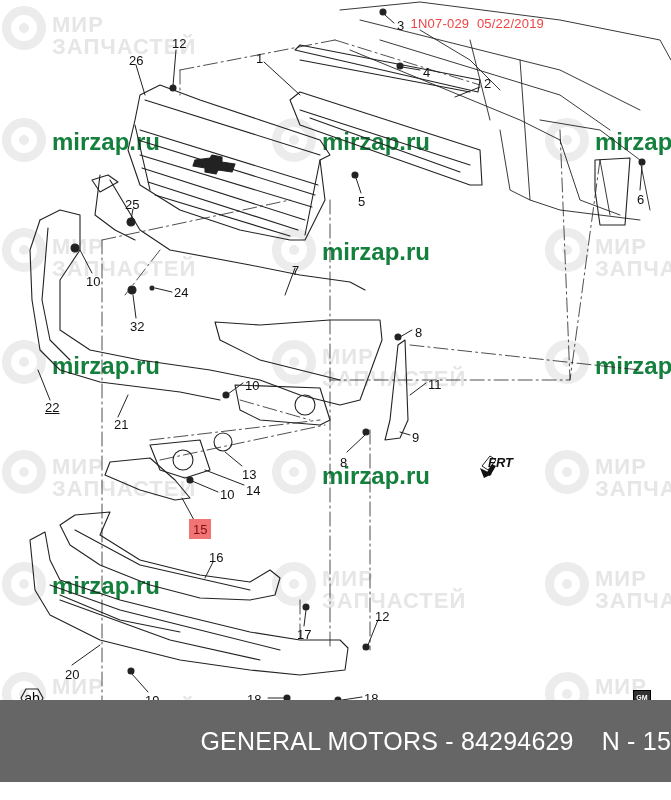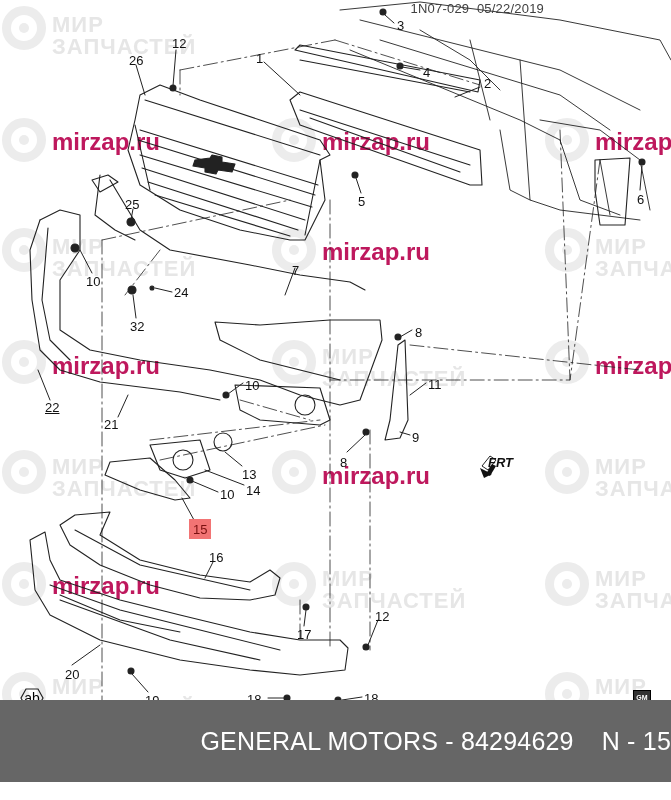--- a/index.html
+++ b/index.html
@@ -1,25 +1,25 @@
 <!DOCTYPE html>
 <html><head>
   <meta charset="utf-8">
   <style>
     html, body { margin: 0; padding: 0; background: #ffffff; }
     body { width: 671px; height: 800px; position: relative; overflow: hidden; font-family: "Liberation Sans", sans-serif; }
     .canvas { position: absolute; left: 0; top: 0; width: 558px; height: 735px; background: #ffffff; }
     .canvas svg { position: absolute; left: 0; top: 0; }
-    .header-id { position: absolute; right: 14px; top: 1px; font-size: 13px; color: #404040; letter-spacing: 0.2px; }
+    .header-id { position: absolute; right: 14px; top: 16px; font-size: 13px; color: #ef4444; letter-spacing: 0.2px; }
     .callout { position: absolute; font-size: 13px; color: #111; line-height: 1; }
     .callout.highlight { background: #f27474; color: #7a1010; padding: 4px 4px 3px 4px; }
     .wm { position: absolute; color: #e6e6e6; font-weight: bold; line-height: 1; pointer-events: none; }
     .wm .l1 { font-size: 22px; display: block; letter-spacing: 1px; }
     .wm .l2 { font-size: 22px; display: block; letter-spacing: 1px; }
-    .wm-url { position: absolute; color: #be185d; font-weight: bold; font-size: 24px; pointer-events: none; }
+    .wm-url { position: absolute; color: #15803d; font-weight: bold; font-size: 24px; pointer-events: none; }
     .wm-logo { position: absolute; width: 44px; height: 44px; border-radius: 50%; border: 9px solid #ececec; box-sizing: border-box; pointer-events: none; }
     .wm-logo::after { content: ""; position: absolute; left: 8px; top: 8px; width: 10px; height: 10px; border-radius: 50%; background: #ececec; }
     .ab-badge { position: absolute; left: 20px; top: 688px; width: 24px; height: 20px; font-size: 14px; display: flex; align-items: center; justify-content: center; }
     .ab-badge svg { position: absolute; left: 0; top: 0; }
     .ab-badge span { position: relative; }
     .frt { position: absolute; left: 488px; top: 455px; font-size: 13px; font-style: italic; font-weight: bold; color: #111; }
     .gm-badge { position: absolute; left: 633px; top: 690px; width: 18px; height: 22px; background: #333; border: 1px solid #000; color: #fff; font-size: 7px; font-weight: bold; text-align: center; line-height: 1; box-sizing: border-box; padding-top: 3px; }
     .gm-badge .sub { display: block; font-size: 4px; margin-top: 3px; border-top: 1px solid #fff; padding-top: 1px; }
     .footer { position: absolute; left: 0; top: 700px; width: 671px; height: 82px; background: #666666; display: flex; align-items: center; justify-content: flex-end; }
     .footer-text { color: #ffffff; font-size: 25px; letter-spacing: 0.2px; font-family: "Liberation Sans", sans-serif; }
@@ -261,21 +261,21 @@
   <div class="callout" style="left:375px;top:610px;">12</div>
   <div class="callout" style="left:242px;top:468px;">13</div>
   <div class="callout" style="left:246px;top:484px;">14</div>
   <div class="callout highlight" style="left:189px;top:519px;">15</div>
   <div class="callout" style="left:209px;top:551px;">16</div>
   <div class="callout" style="left:297px;top:628px;">17</div>
   <div class="callout" style="left:247px;top:693px;">18</div>
   <div class="callout" style="left:364px;top:692px;">18</div>
   <div class="callout" style="left:145px;top:694px;">19</div>
   <div class="callout" style="left:65px;top:668px;">20</div>
-  <div class="callout" style="left:104px;top:418px;">21</div>
+  <div class="callout" style="left:114px;top:418px;">21</div>
   <div class="callout" style="left:45px;top:401px;text-decoration:underline;">22</div>
   <div class="callout" style="left:130px;top:320px;">32</div>
   <div class="callout" style="left:174px;top:286px;">24</div>
   <div class="callout" style="left:125px;top:198px;">25</div>
   <div class="callout" style="left:129px;top:54px;">26</div>
 
   <div class="ab-badge">
     <svg width="24" height="20" viewBox="0 0 24 20">
         <polygon points="6,1 18,1 23,10 18,19 6,19 1,10" fill="none" stroke="#222" stroke-width="1.2"></polygon>
       </svg>

